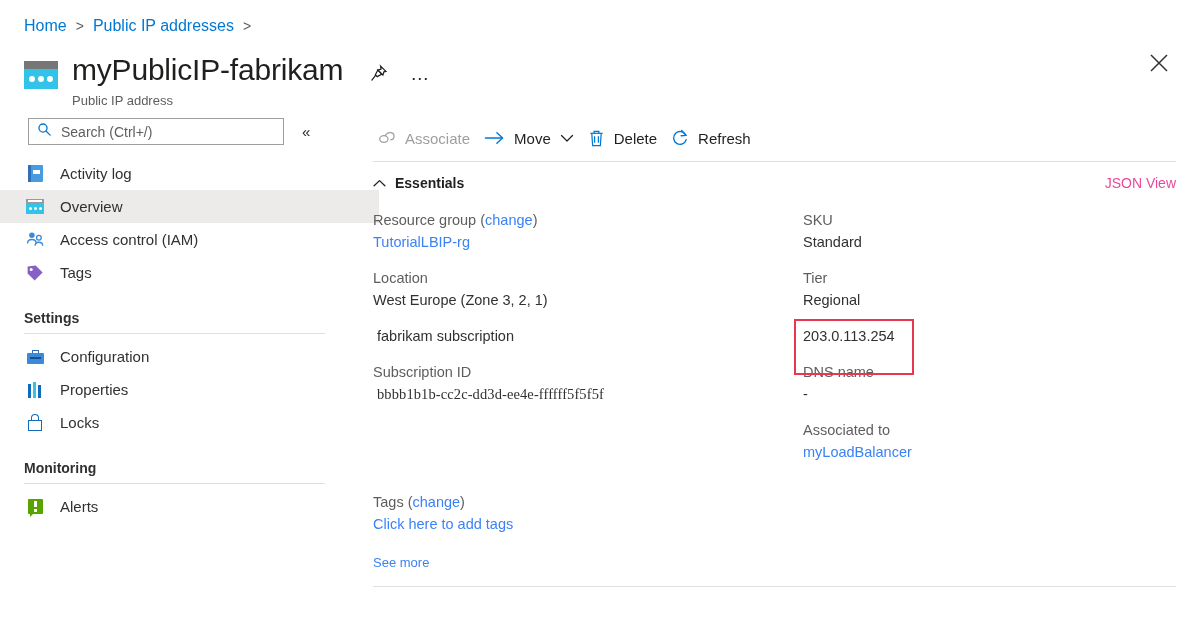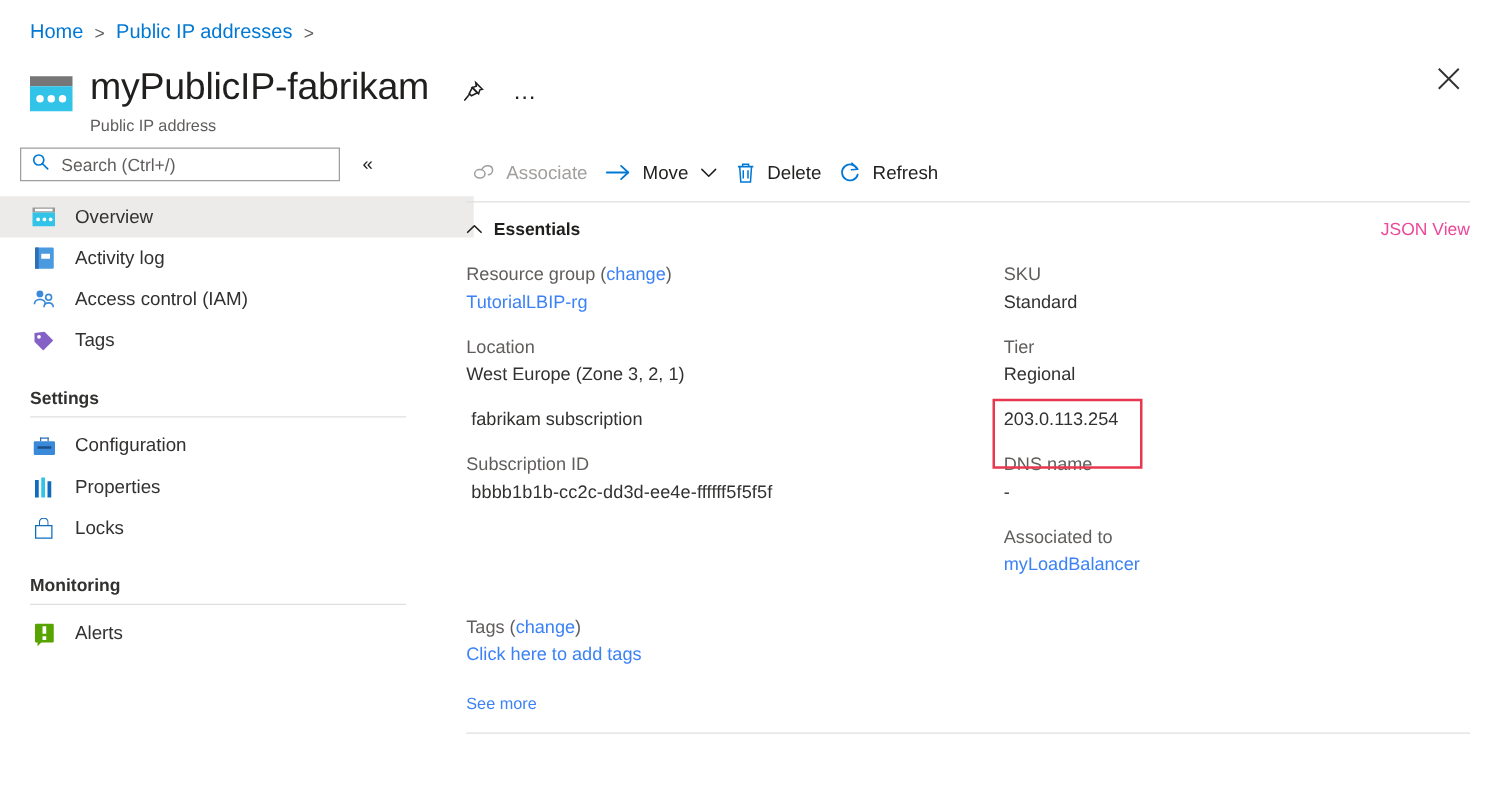--- a/index.html
+++ b/index.html
@@ -125,21 +125,21 @@
   
   .sidebar {
     width: 355px;
     flex: 0 0 355px;
     padding-top: 4px;
     position: relative;
   }
   .search-row {
     display: flex;
     align-items: center;
-    padding-left: 16px;
+    padding-left: 28px;
   }
   .search-box {
     width: 256px;
     height: 27px;
     border: 1px solid #a19f9d;
     display: flex;
     align-items: center;
     padding: 0 8px;
     box-sizing: border-box;
     background: #fff;
@@ -304,21 +304,21 @@
     font-size: 14.5px;
     color: #605e5c;
     line-height: 22px;
   }
   .prop .val {
     font-size: 14.5px;
     color: #323130;
     line-height: 22px;
   }
   .prop .val.indent { padding-left: 4px; }
-  .prop .val.mono-ish { letter-spacing: 0.1px; }
+  .prop .val.mono-ish { letter-spacing: 0.1px; font-family: Liberation Serif, serif; }
   a.lnk, .lnk {
     color: #3b82f6;
     text-decoration: none;
     cursor: pointer;
   }
 
   .highlight-box {
     position: absolute;
     border: 2.5px solid #e8384f;
     box-sizing: border-box;
@@ -388,47 +388,47 @@
             <path d="M9.6 9.6 L14 14" stroke-linecap="round"></path>
           </svg>
         </span>
         <input type="text" placeholder="Search (Ctrl+/)" style="">
       </div>
       <span class="collapse-btn">«</span>
     </div>
 
     <div class="nav-list">
 
+      <div class="nav-item">
+        <span class="nv-icon">
+          <span class="ic-book">
+              <span class="sp"></span>
+              <span class="pg"></span>
+            </span>
+        </span>
+        <span class="nav-label">Activity log</span>
+      </div>
+
       <div class="nav-item selected">
         <span class="nv-icon">
           <span class="ic-overview">
             <span class="t">
                 <i></i>
               </span>
               <span class="b"></span>
             <span class="dt" style="left:3px"></span>
             <span class="dt" style="left:8px"></span>
             <span class="dt" style="left:13px"></span>
           </span>
         </span>
         <span class="nav-label">Overview</span>
       </div>
 
       <div class="nav-item">
         <span class="nv-icon">
-          <span class="ic-book">
-              <span class="sp"></span>
-              <span class="pg"></span>
-            </span>
-        </span>
-        <span class="nav-label">Activity log</span>
-      </div>
-
-      <div class="nav-item">
-        <span class="nv-icon">
           <svg width="19" height="17" viewBox="0 0 20 18" fill="none" stroke="#3b8ad9" stroke-width="1.4">
             <circle cx="6.2" cy="4.4" r="2.9" fill="#3b8ad9" stroke="none"></circle>
             <path d="M1.6 13.2c0-2.6 2-4.2 4.6-4.2s4.6 1.6 4.6 4.2"></path>
             <circle cx="13.6" cy="7.2" r="2.5"></circle>
             <path d="M9.6 15.6c0-2.3 1.8-3.7 4-3.7s4 1.4 4 3.7"></path>
           </svg>
         </span>
         <span class="nav-label">Access control (IAM)</span>
       </div>
 

